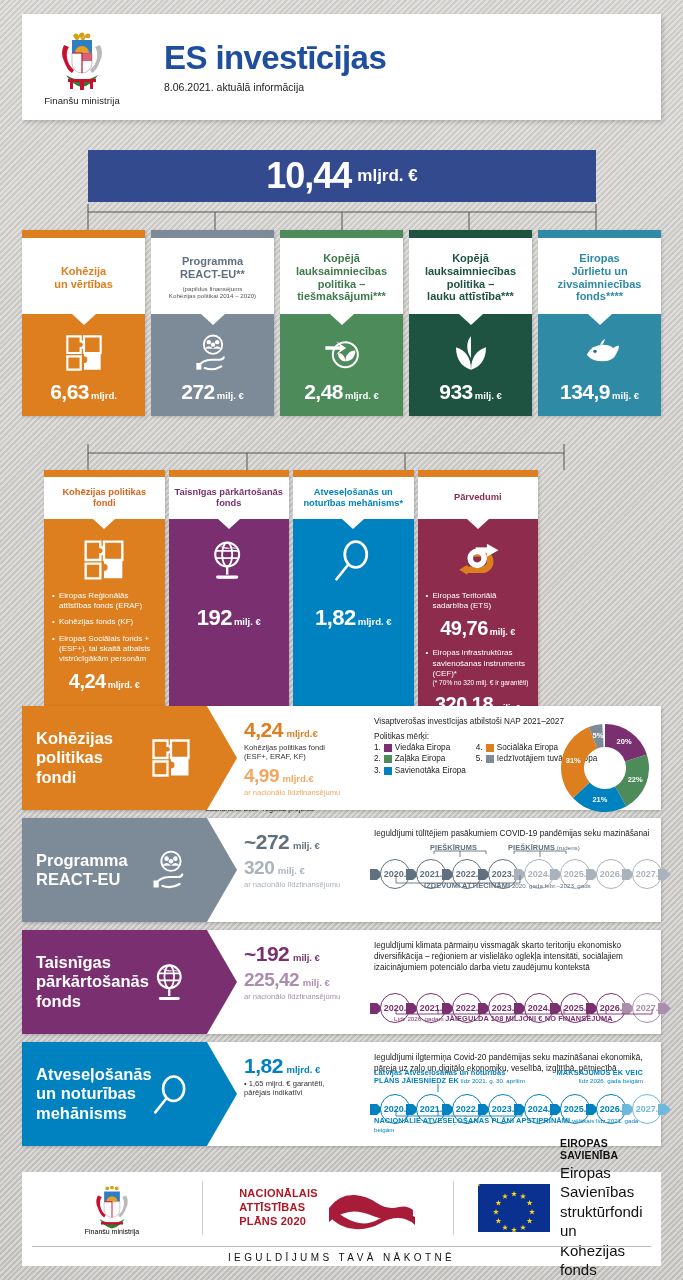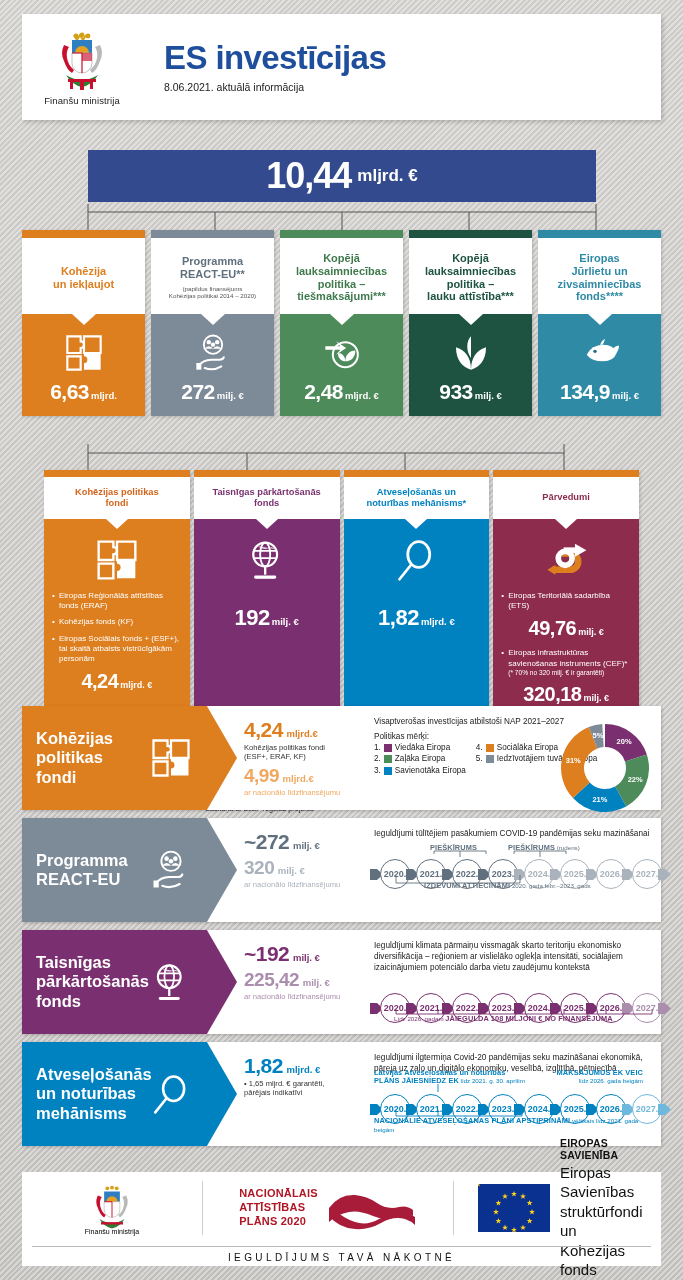--- a/index.html
+++ b/index.html
@@ -57,21 +57,21 @@
     width:0;height:0;border-left:12px solid transparent;border-right:12px solid transparent;
     border-top:11px solid #fff;
   }
   .card .icon { height: 46px; display:flex; align-items:center; justify-content:center;}
   .card .amount { margin-top: 4px; }
   .card .amount .n { font-size: 21px; font-weight: bold; letter-spacing:-.5px;}
   .card .amount .u { font-size: 9.5px; font-weight: bold; margin-left: 2px;}
 
   
   .subconn { position:absolute; left: 0; top: 302px; width: 639px; height: 26px; }
-  .subcards { position:absolute; left: 22px; top: 328px; width: 595px; display:flex; gap: 4px; align-items: center;}
+  .subcards { position:absolute; left: 22px; top: 328px; width: 494px; display:flex; gap: 4px; align-items: center;}
   .sub { width: 147px; position:relative; box-shadow: 1px 1px 3px rgba(0,0,0,.18);}
   .sub .tab { height: 7px; background:#dd7e1f; }
   .sub .titlebox { background:#fff; height: 42px; display:flex;align-items:center;justify-content:center; padding: 2px 6px; text-align:center;}
   .sub .stitle { font-size: 9.3px; font-weight:bold; line-height:1.2;}
   .sub .body { position:relative; color:#fff; padding-top: 14px; text-align:center; height: 192px;}
   .sub .notch{position:absolute;left:50%;top:0;transform:translateX(-50%);width:0;height:0;
     border-left:11px solid transparent;border-right:11px solid transparent;border-top:10px solid #fff;}
   .sub .icon { height: 54px; display:flex;align-items:center;justify-content:center;}
   .sub .bigamt { margin-top: 18px;}
   .sub .bigamt .n { font-size: 22px; font-weight:bold; letter-spacing:-.5px;}
@@ -181,21 +181,21 @@
       <span class="unit">mljrd. €</span>
     </div>
     <svg class="connector" viewBox="0 0 639 26">
       <path d="M66 0 V8 H574 V0 M66 8 V26 M193 8 V26 M320 8 V26 M447 8 V26 M574 8 V26" stroke="#555" stroke-width="1" fill="none"></path>
     </svg>
     <div class="cards">
         <div class="card">
    <div class="tab" style="background:#dd7e1f"></div>
    <div class="titlebox">
      <div class="ctitle" style="color:#dd7e1f;white-space:pre-line">Kohēzija
-un iekļaujot</div>
+un vērtības</div>
 
    </div>
    <div class="body" style="background:#dd7e1f">
      <div class="notch"></div>
      <div class="icon">
               <svg width="40" height="40" viewBox="0 0 48 48">
                 <path d="M4 4h16v6a4 4 0 1 1 0 8v6H4z" fill="none" stroke="#fff" stroke-width="2.6"></path>
                 <path d="M24 24h20v20H24v-8a4 4 0 1 0 0-8z" fill="#fff"></path>
                 <path d="M44 4H24v20h20z" fill="none" stroke="#fff" stroke-width="2.6"></path>
                 <path d="M4 28h16v16H4z" fill="none" stroke="#fff" stroke-width="2.6"></path>

